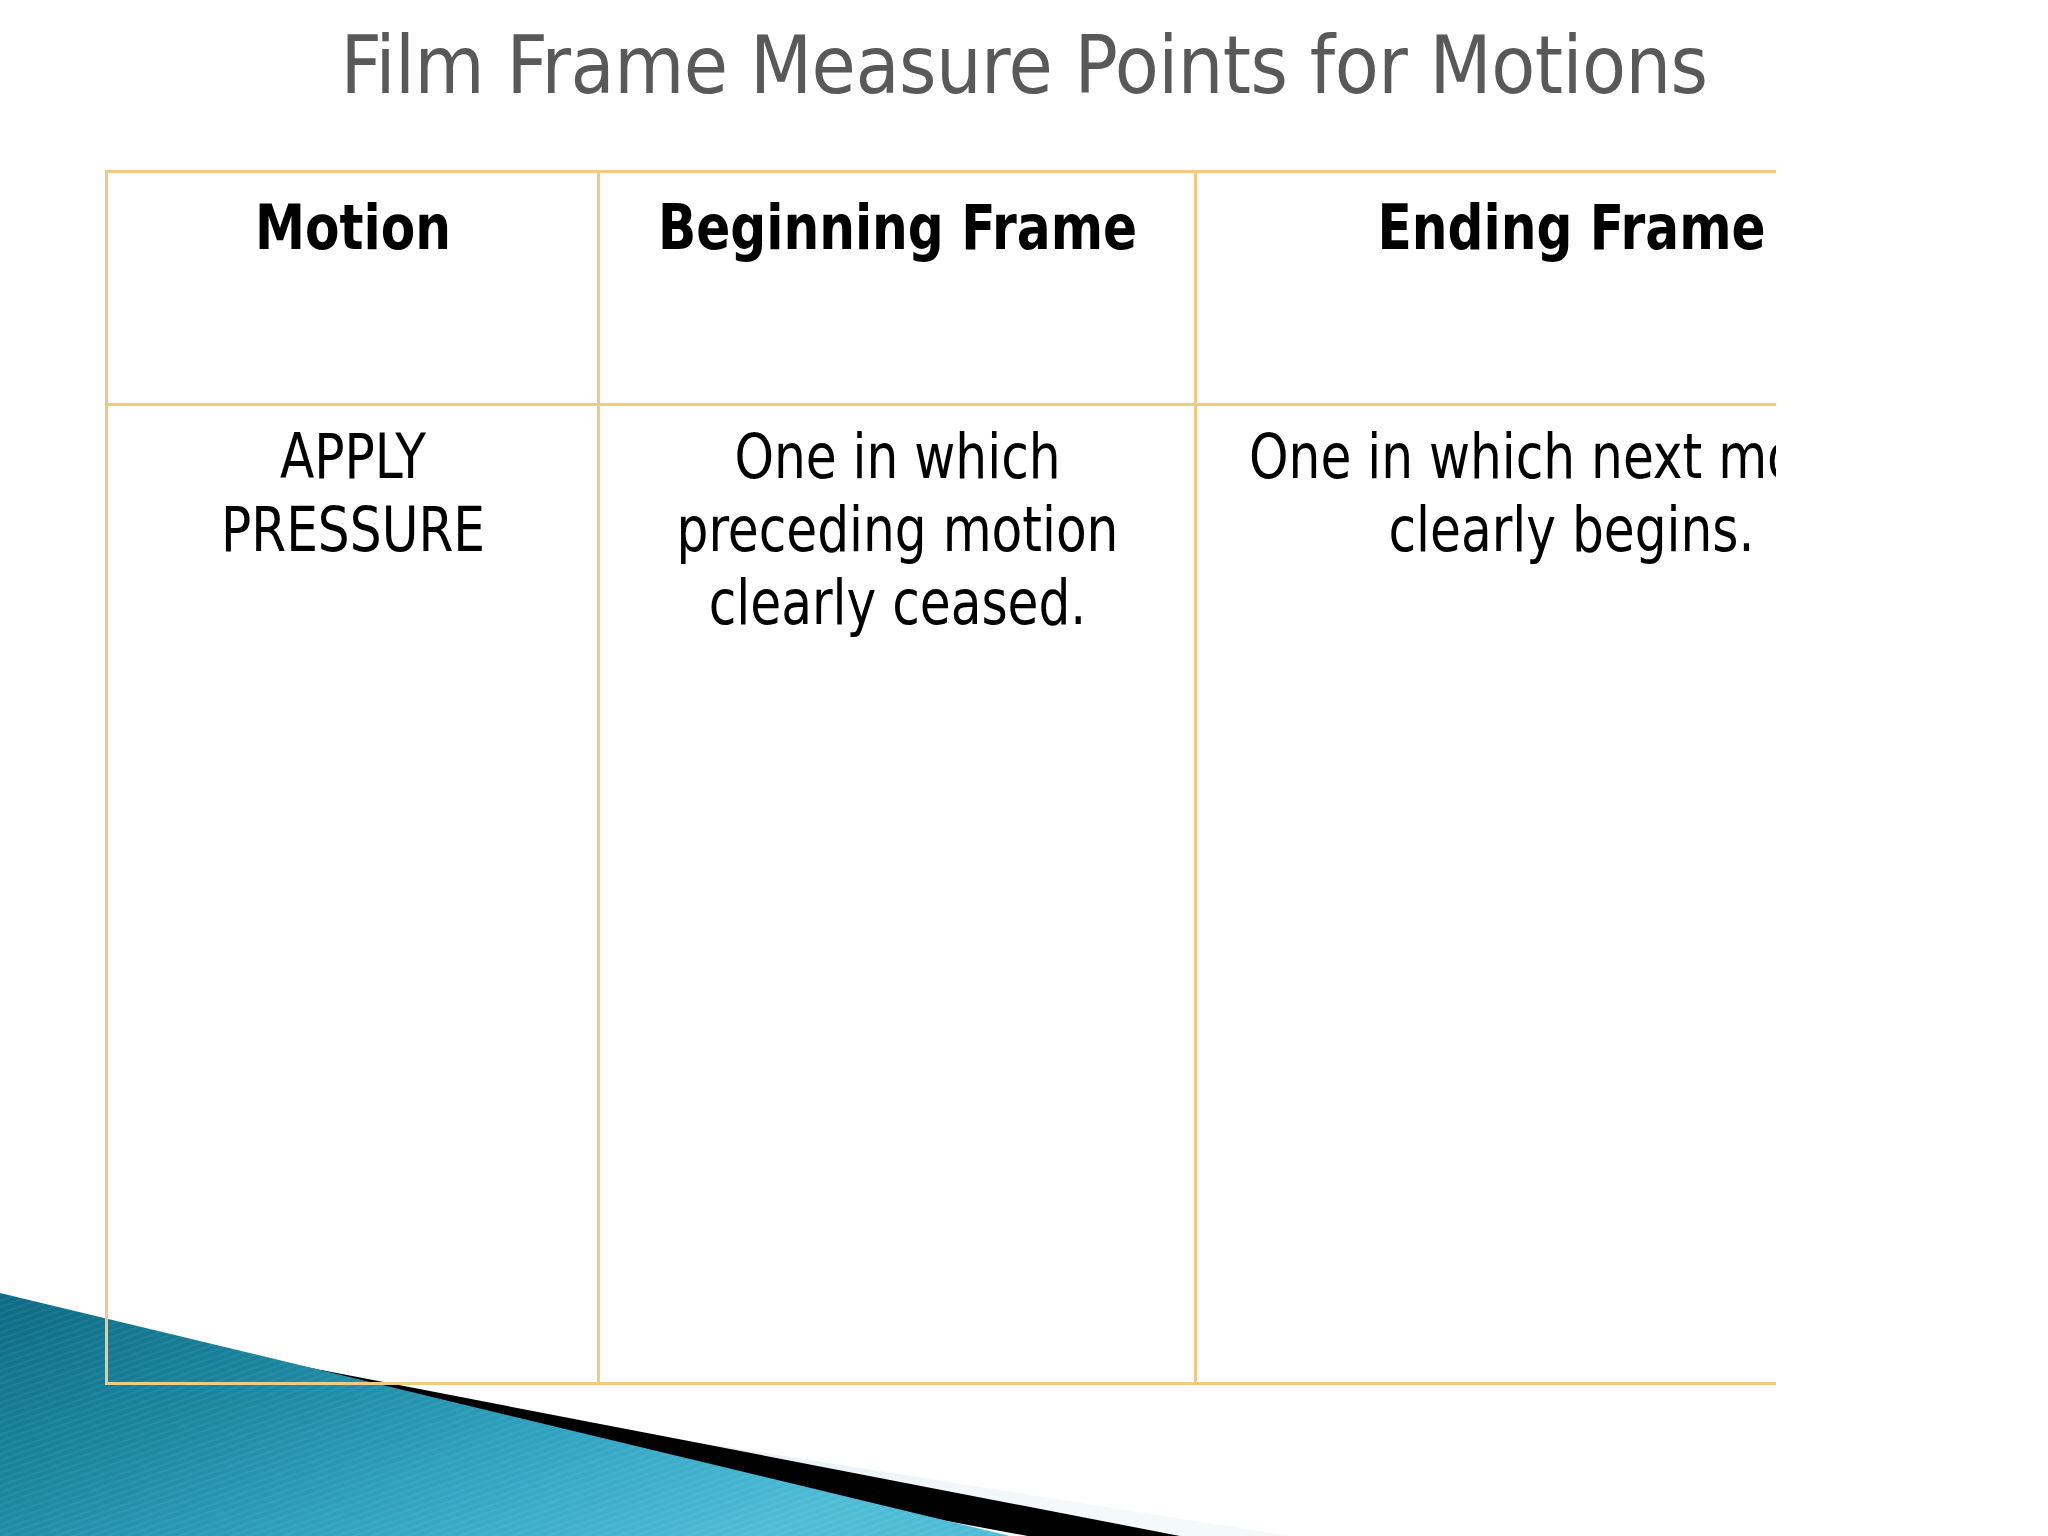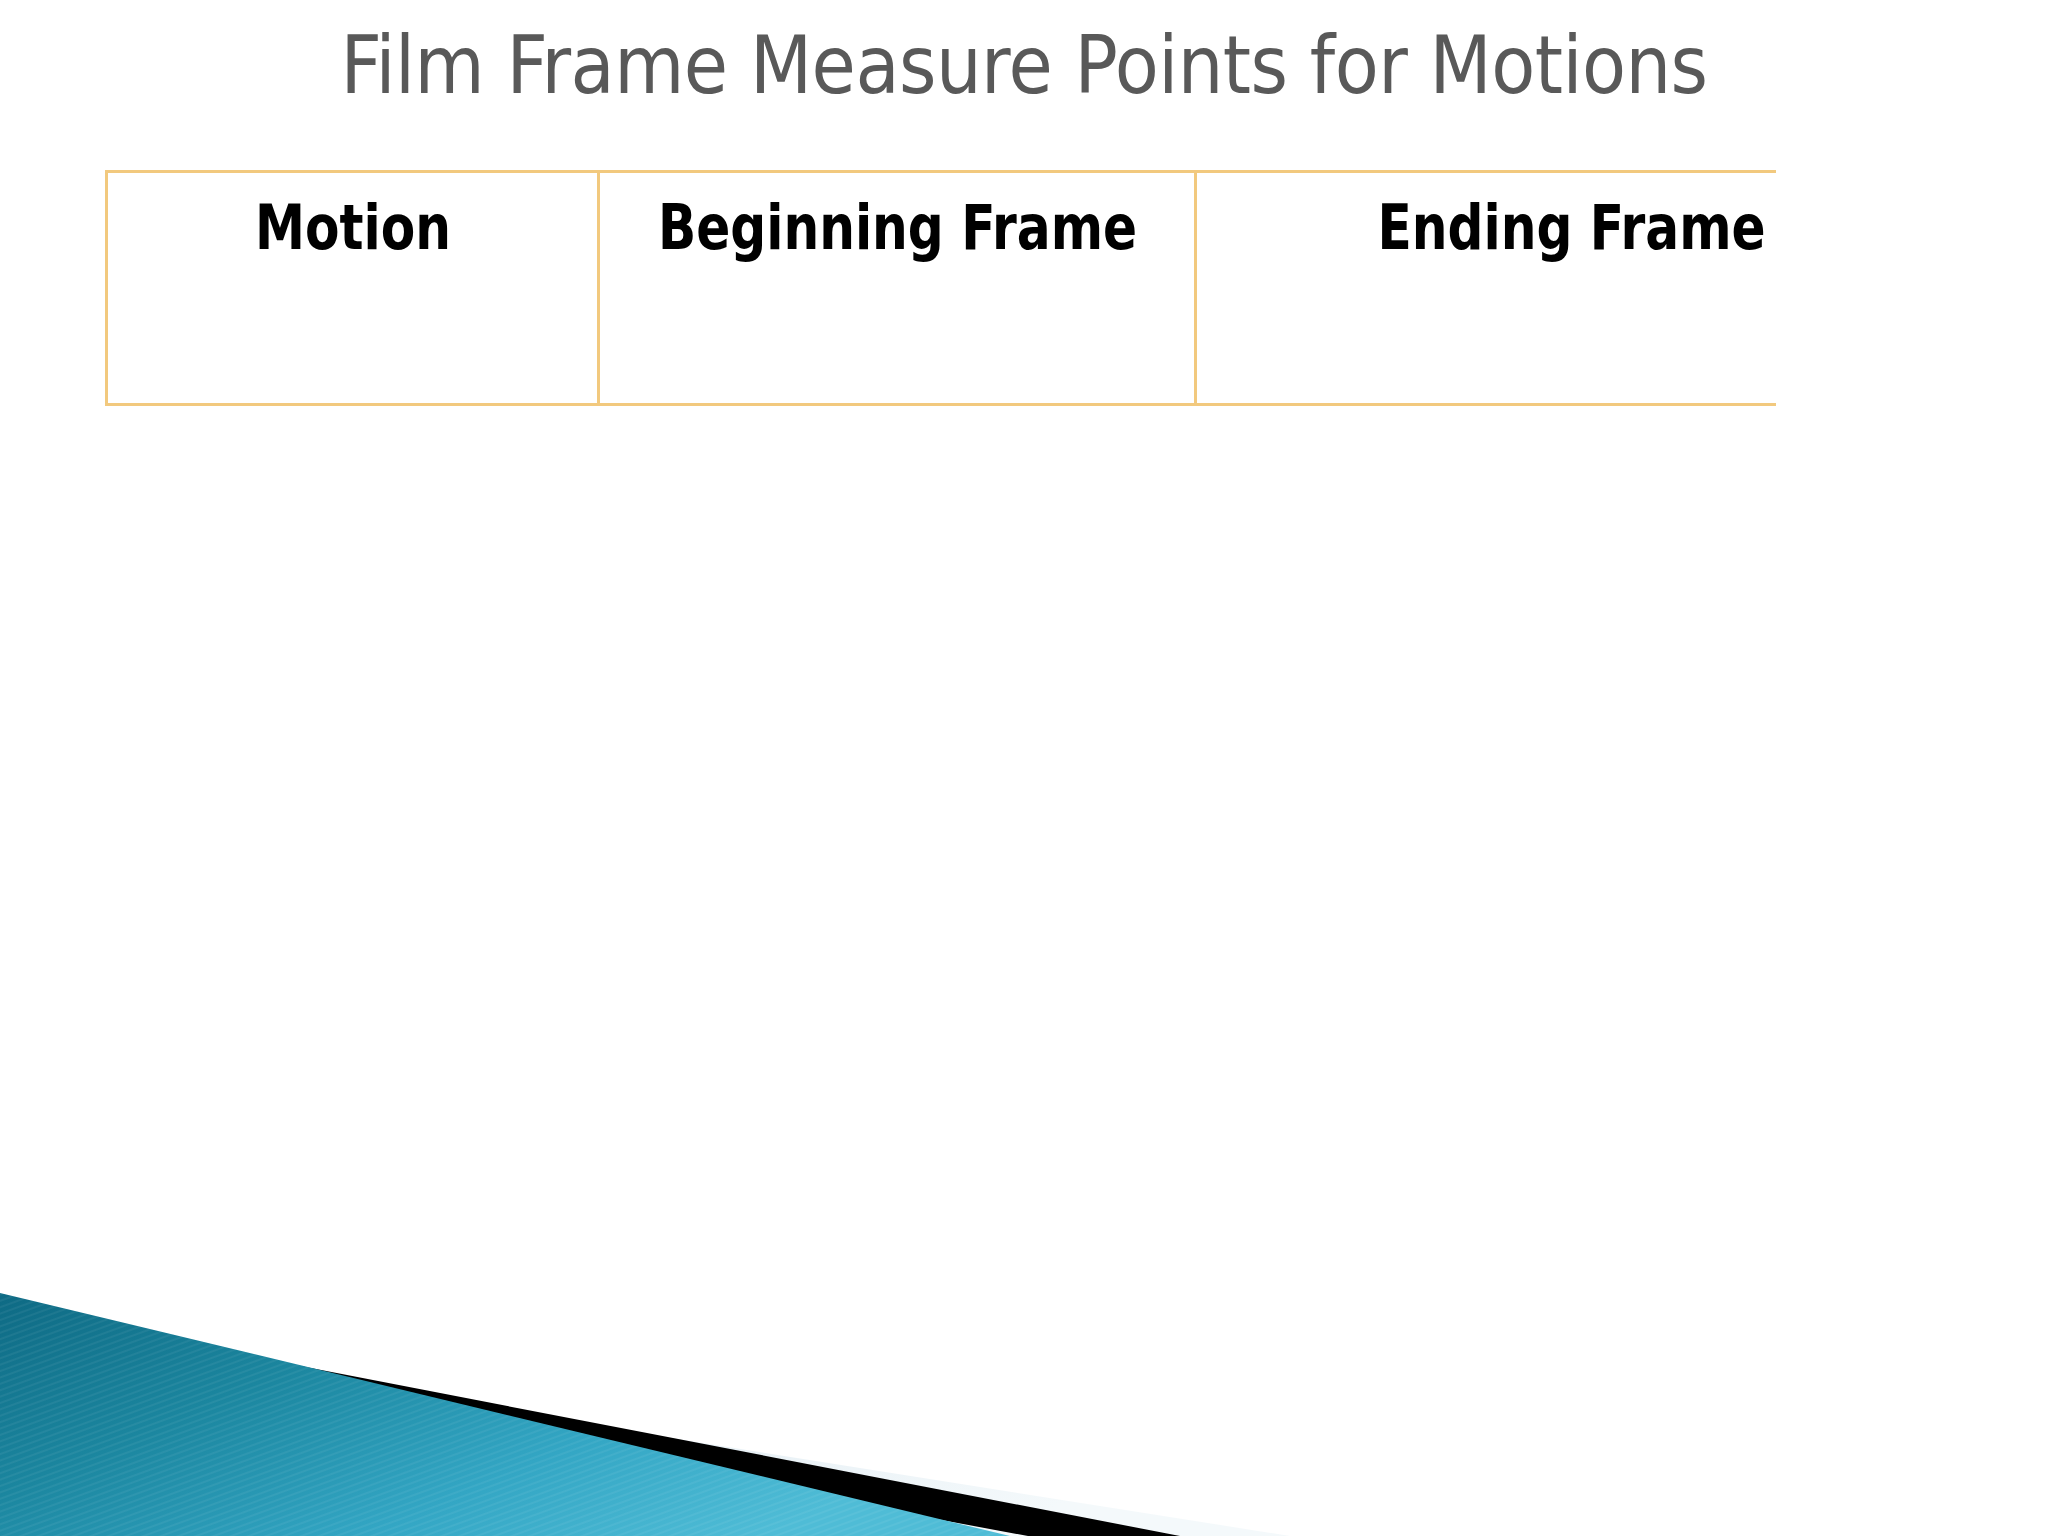--- a/index.html
+++ b/index.html
@@ -160,18 +160,29 @@
         </th>
         <th>
           <span class="cell-text">Beginning Frame</span>
         </th>
         <th>
           <span class="cell-text">Ending Frame</span>
         </th>
       </tr>
     </thead>
     <tbody>
+      <tr class="row-apply">
+        <td>
+          <span class="cell-text">APPLY PRESSURE</span>
+        </td>
+        <td>
+          <span class="cell-text">One in which preceding motion clearly ceased.</span>
+        </td>
+        <td>
+          <span class="cell-text">One in which next motion clearly begins.</span>
+        </td>
+      </tr>
     </tbody>
   </table>
 
   <div id="page-number">22</div>
 
 </div>
 
 </body></html>

